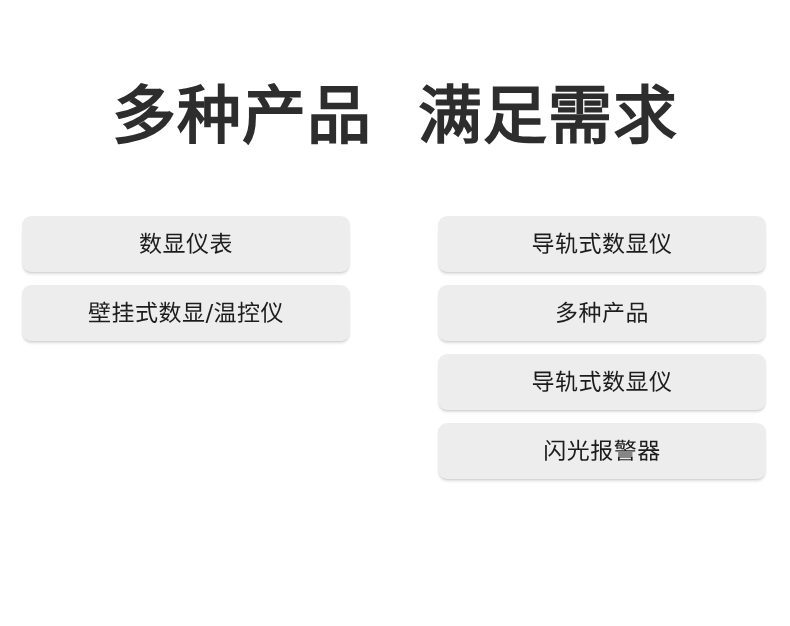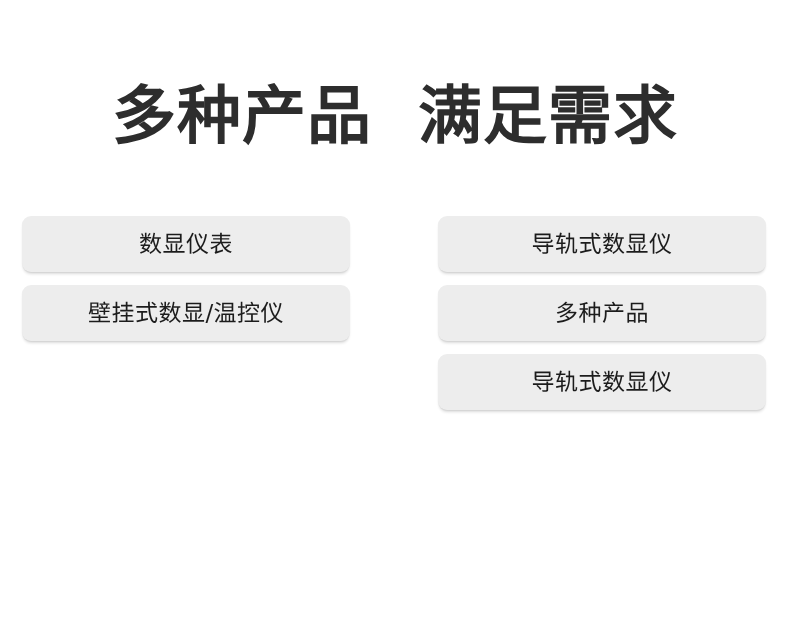--- a/index.html
+++ b/index.html
@@ -106,16 +106,19 @@
     <div class="column">
       <div class="pill">
         <span class="pill-label">导轨式数显仪</span>
       </div>
       <div class="pill">
         <span class="pill-label">多种产品</span>
       </div>
       <div class="pill">
         <span class="pill-label">导轨式数显仪</span>
       </div>
+      <div class="pill">
+        <span class="pill-label">闪光报警器</span>
+      </div>
     </div>
 
   </div>
 </div>
 
 </body></html>

